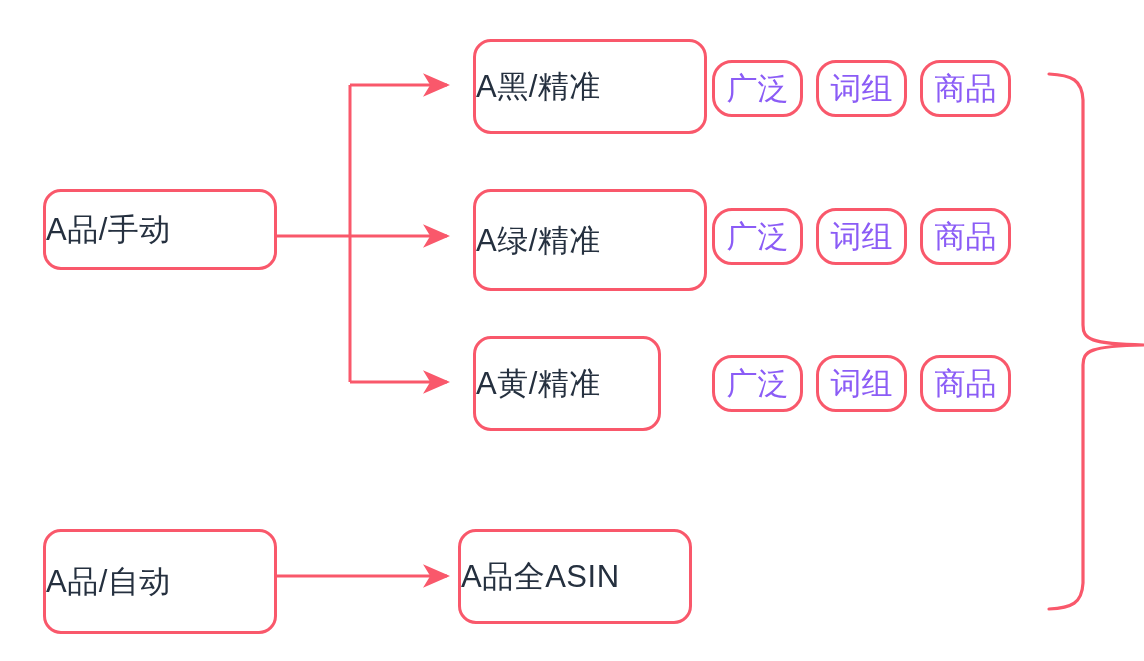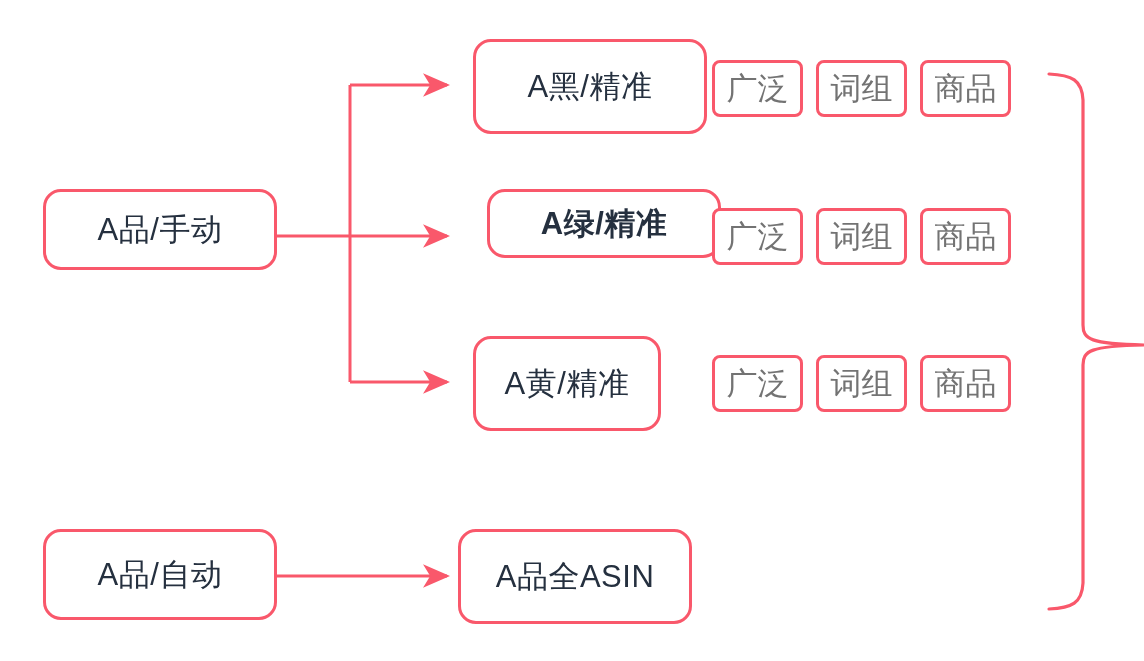--- a/index.html
+++ b/index.html
@@ -19,33 +19,33 @@
   }
   .node {
     position: absolute;
     box-sizing: border-box;
     border: 3px solid #F9586B;
     border-radius: 18px;
     background: #ffffff;
     color: #25303F;
     display: flex;
     align-items: center;
-    justify-content: center;
+    justify-content: flex-start;
     font-size: 31px;
     line-height: 1;
     letter-spacing: 0.5px;
     white-space: nowrap;
   }
   .tag {
     position: absolute;
     box-sizing: border-box;
     border: 3px solid #F9586B;
-    border-radius: 8px;
+    border-radius: 20px;
     background: #ffffff;
-    color: #737373;
+    color: #8b5cf6;
     display: flex;
     align-items: center;
     justify-content: center;
     font-size: 31px;
     line-height: 1;
     white-space: nowrap;
     z-index: 3;
   }
   .connector-layer {
     position: absolute;
@@ -98,38 +98,38 @@
                C1090,346 1083,351 1083,365
                L1083,583
                C1082,603 1072,608 1049,609" stroke="#F9586B" stroke-width="3.2" fill="none" stroke-linecap="round" stroke-linejoin="round"></path>
     </g>
   </svg>
 
   <div class="node" style="left:43px; top:189px; width:234px; height:81px;">
     <span>A品/手动</span>
   </div>
 
-  <div class="node" style="left:43px; top:529px; width:234px; height:91px;">
+  <div class="node" style="left:43px; top:529px; width:234px; height:105px;">
     <span>A品/自动</span>
   </div>
 
   <div class="node" style="left:473px; top:39px; width:234px; height:95px; z-index:2;">
     <span>A黑/精准</span>
   </div>
   <div class="tag" style="left:712px; top:60px; width:91px; height:57px;">
     <span>广泛</span>
   </div>
   <div class="tag" style="left:816px; top:60px; width:91px; height:57px;">
     <span>词组</span>
   </div>
   <div class="tag" style="left:920px; top:60px; width:91px; height:57px;">
     <span>商品</span>
   </div>
 
-  <div class="node" style="left:487px; top:189px; width:234px; height:69px; z-index:2;font-weight:bold;">
+  <div class="node" style="left:473px; top:189px; width:234px; height:102px; z-index:2;">
     <span>A绿/精准</span>
   </div>
   <div class="tag" style="left:712px; top:208px; width:91px; height:57px;">
     <span>广泛</span>
   </div>
   <div class="tag" style="left:816px; top:208px; width:91px; height:57px;">
     <span>词组</span>
   </div>
   <div class="tag" style="left:920px; top:208px; width:91px; height:57px;">
     <span>商品</span>

